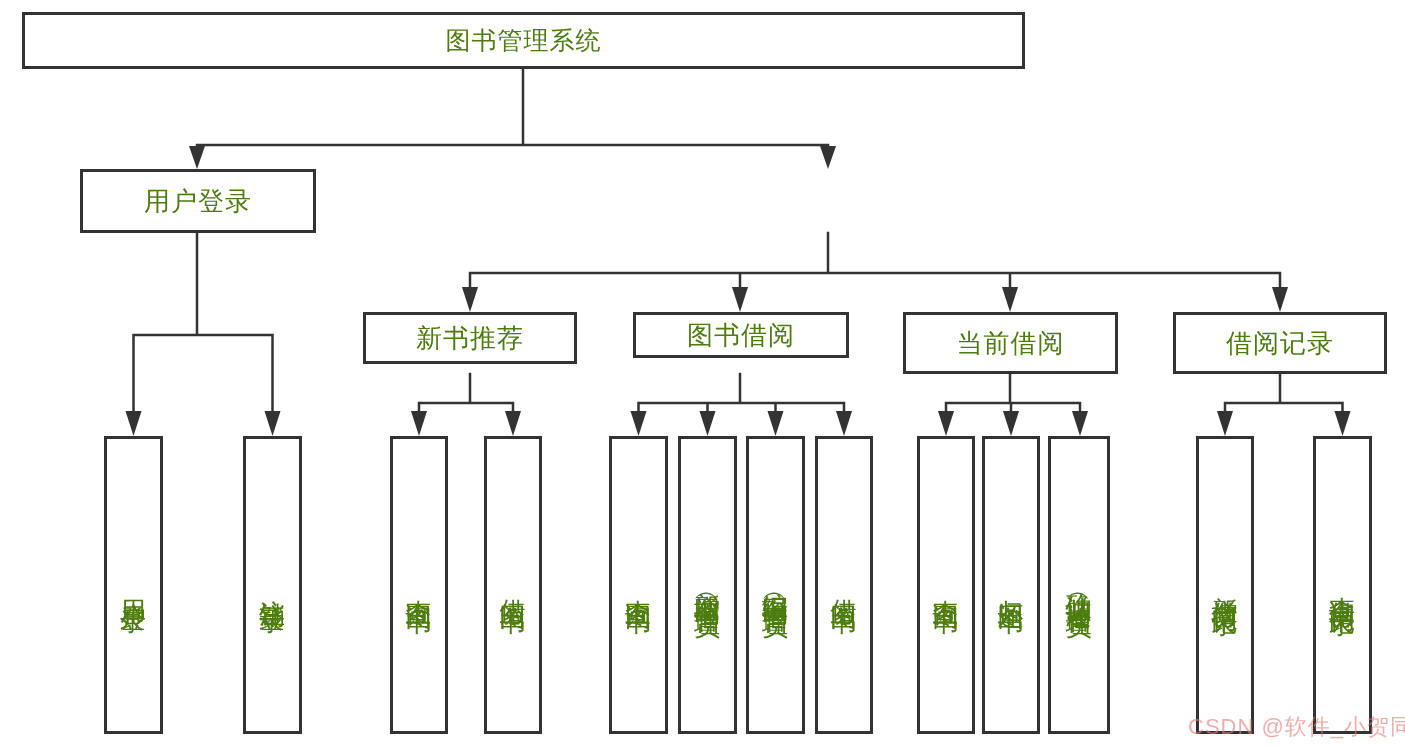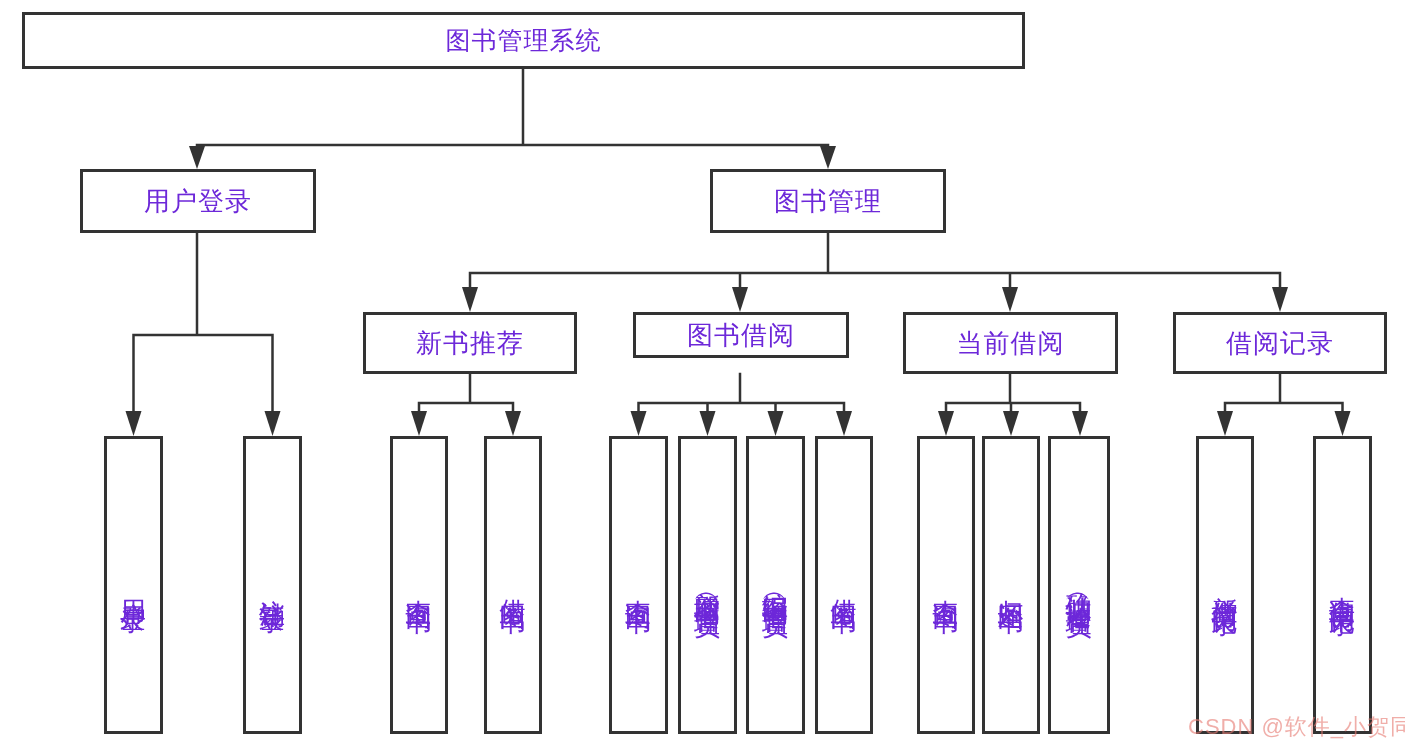--- a/index.html
+++ b/index.html
@@ -23,21 +23,21 @@
   }
   .box {
     position: absolute;
     box-sizing: border-box;
     background: #ffffff;
     border: 3px solid #333333;
     display: flex;
     align-items: center;
     justify-content: center;
     z-index: 1;
-    color: #6d28d9;
+    color: #4d7c0f;
     text-align: center;
   }
   .hbox {
     font-size: 26px;
     letter-spacing: 1px;
     white-space: nowrap;
   }
   .rootbox {
     font-size: 25px;
   }
@@ -100,23 +100,22 @@
       <polygon points="1003,411 1019,411 1011,436"></polygon>
       <polygon points="1072,411 1088,411 1080,436"></polygon>
       <polygon points="1217,411 1233,411 1225,436"></polygon>
       <polygon points="1334.5,411 1350.5,411 1342.5,436"></polygon>
     </g>
   </svg>
 
   <div class="box hbox rootbox" style="left:22px;top:12px;width:1003px;height:57px">图书管理系统</div>
 
   <div class="box hbox" style="left:80px;top:169px;width:236px;height:64px">用户登录</div>
-  <div class="box hbox" style="left:710px;top:169px;width:236px;height:64px">图书管理</div>
 
-  <div class="box hbox" style="left:363px;top:312px;width:214px;height:62px">新书推荐</div>
+  <div class="box hbox" style="left:363px;top:312px;width:214px;height:52px">新书推荐</div>
   <div class="box hbox" style="left:633px;top:312px;width:216px;height:46px">图书借阅</div>
   <div class="box hbox" style="left:903px;top:312px;width:215px;height:62px">当前借阅</div>
   <div class="box hbox" style="left:1173px;top:312px;width:214px;height:62px">借阅记录</div>
 
   <div class="box vbox" style="left:104px;top:436px;width:59px;height:298px">用户登录</div>
   <div class="box vbox" style="left:243px;top:436px;width:59px;height:298px">注销登录</div>
 
   <div class="box vbox" style="left:390px;top:436px;width:58px;height:298px">查询图书</div>
   <div class="box vbox" style="left:484px;top:436px;width:58px;height:298px">借阅图书</div>
 

